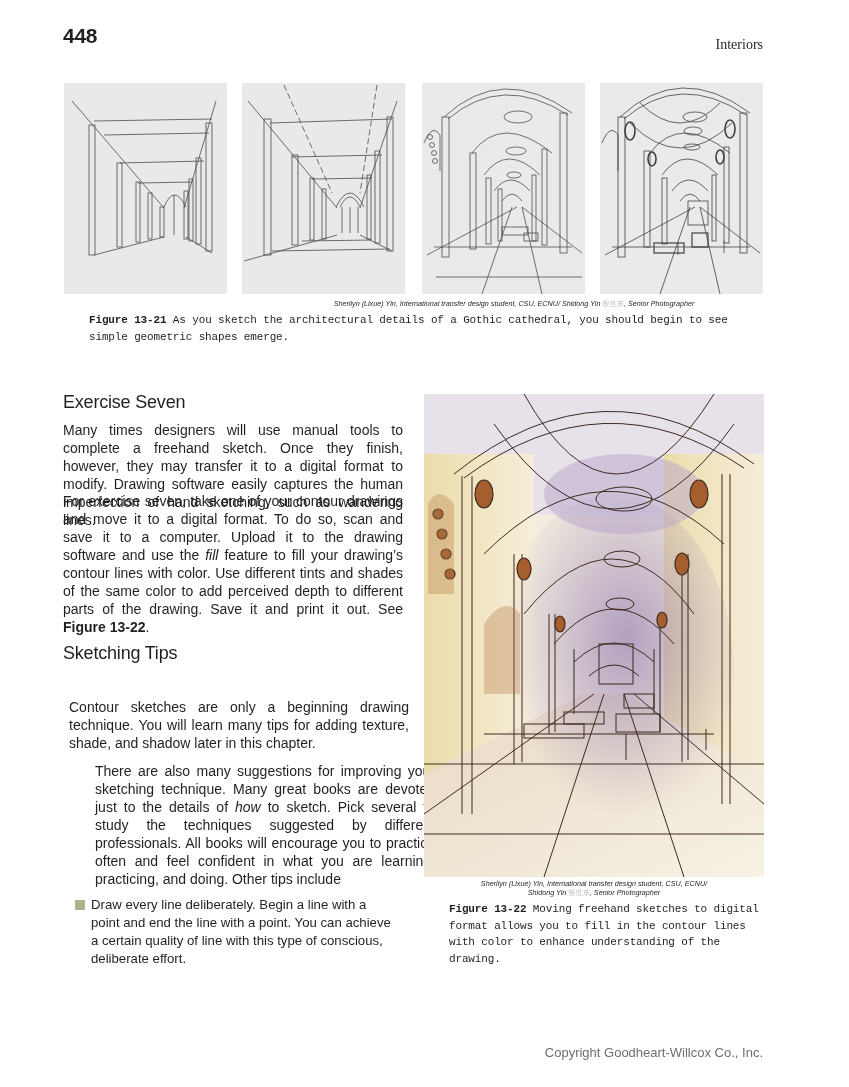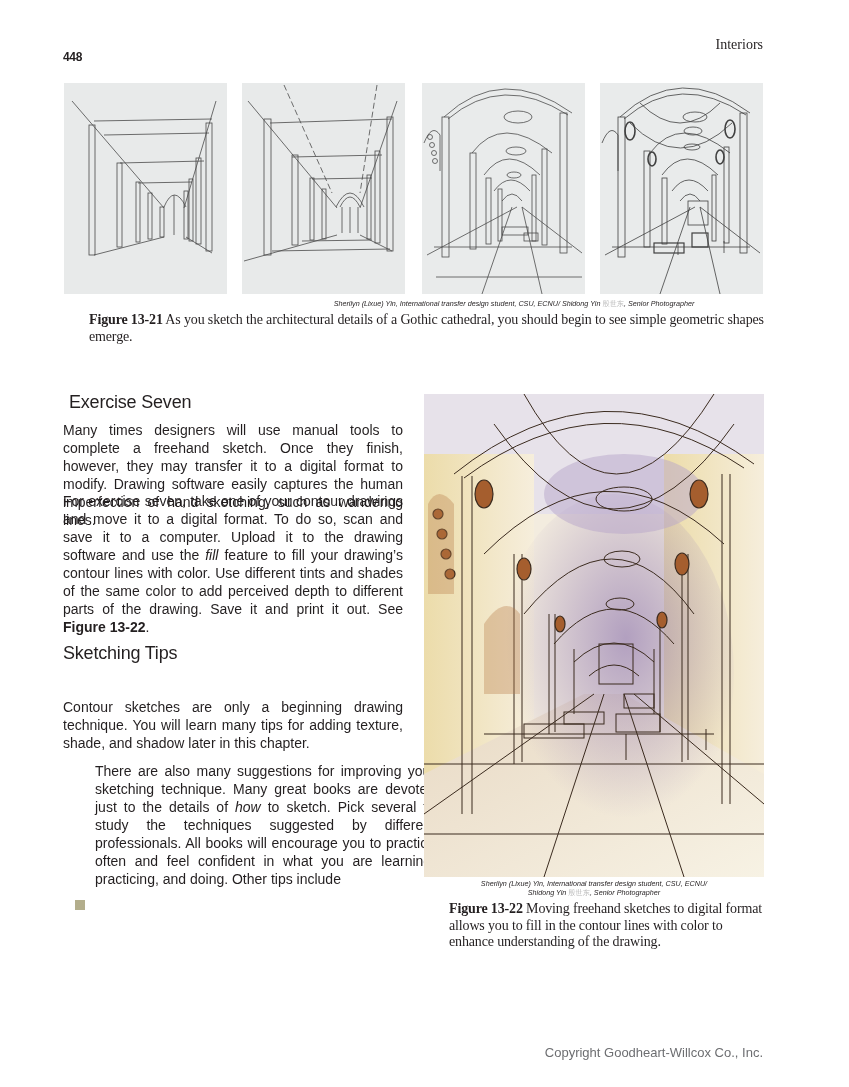--- a/index.html
+++ b/index.html
@@ -1,49 +1,49 @@
 <!DOCTYPE html>
 <html><head>
 <meta charset="utf-8">
 <style>
   * { box-sizing: border-box; margin: 0; padding: 0; }
   html, body { width: 849px; height: 1087px; background: #ffffff; overflow: hidden; }
   body { position: relative; font-family: "Liberation Sans", sans-serif; color: #231f20; }
 
-  .page-number { position: absolute; left: 63px; top: 50px; font-family: "Liberation Sans", sans-serif; font-weight: bold; font-size: 12px; letter-spacing: -0.3px; }
+  .page-number { position: absolute; left: 63px; top: 24px; font-family: "Liberation Sans", sans-serif; font-weight: bold; font-size: 21px; letter-spacing: -0.3px; }
   .running-head { position: absolute; right: 86px; top: 37px; font-family: "Liberation Serif", serif; font-size: 14px; }
 
   
   .fig21-row { position: absolute; left: 64px; top: 83px; width: 700px; height: 211px; }
   .sketch { position: absolute; top: 0; width: 163px; height: 211px; background: #e9ebeb; overflow: hidden; }
   .sketch svg { width: 100%; height: 100%; display: block; }
   .sk1 { left: 0; }
   .sk2 { left: 178px; }
   .sk3 { left: 358px; }
   .sk4 { left: 536px; }
 
   .credit { position: absolute; font-family: "Liberation Sans", sans-serif; font-style: italic; font-size: 7.2px; color: #231f20; text-align: center; line-height: 9px; }
   .credit-21 { right: 85px; top: 299px; width: 500px; }
   .credit-22 { right: 85px; top: 879px; width: 340px; }
   .cjk { color: #b9b9b9; font-style: normal; }
 
-  .caption { position: absolute; font-family: Liberation Serif, serif; font-size: 14px; line-height: 16.5px; color: #231f20; letter-spacing: -0.15px; padding-left: 26px; }
+  .caption { position: absolute; font-family: Liberation Mono, monospace; font-size: 11px; line-height: 16.5px; color: #231f20; letter-spacing: -0.15px; padding-left: 26px; }
   .caption b { font-weight: bold; }
   .caption-21 { left: 63px; top: 312px; width: 705px; }
   .caption-22 { left: 423px; top: 901px; width: 345px; }
 
   
   .col { position: absolute; left: 63px; width: 340px; font-size: 14px; line-height: 18px; color: #231f20; }
   .h2 { font-family: "Liberation Sans", sans-serif; font-size: 18px; font-weight: normal; color: #231f20; letter-spacing: -0.2px; }
-  .h-ex7 { position: absolute; left: 69px; top: 392px; text-align: center; }
+  .h-ex7 { position: absolute; left: 63px; top: 392px; text-align: center; }
   .h-tips { position: absolute; left: 63px; top: 643px; }
   .para { text-align: justify; }
   .p1 { top: 421px; }
   .p2 { top: 492px; }
-  .p3 { top: 698px; }
+  .p3 { top: 698px; margin-left: 6px; }
   .p4 { top: 762px; margin-left: 32px; }
   .bullet { position: absolute; left: 75px; top: 896px; width: 320px; font-size: 13.2px; line-height: 18px; padding-left: 16px; }
   .bullet-mark { position: absolute; left: 0; top: 4px; width: 10px; height: 10px; background: #b3ae8c; }
 
   
   .painting { position: absolute; left: 424px; top: 394px; width: 340px; height: 483px; overflow: hidden; }
   .painting svg { width: 100%; height: 100%; display: block; }
 
   .copyright { position: absolute; right: 86px; top: 1045px; font-size: 13px; color: #6d6e71; }
 </style>
@@ -199,20 +199,21 @@
 <h2 class="h2 h-ex7">Exercise Seven</h2>
 <p class="col para p1">Many times designers will use manual tools to complete a freehand sketch. Once they finish, however, they may transfer it to a digital format to modify. Drawing software easily captures the human imperfection of hand sketching, such as wandering lines.</p>
 <p class="col para p2"><span>For exercise seven, take one of your contour drawings and move it to a digital format. To do so, scan and save it to a computer. Upload it to the drawing software and use the </span><em>fill</em><span> feature to fill your drawing’s contour lines with color. Use different tints and shades of the same color to add perceived depth to different parts of the drawing. Save it and print it out. See </span><b>Figure 13-22</b><span>.</span></p>
 
 <h2 class="h2 h-tips">Sketching Tips</h2>
 <p class="col para p3">Contour sketches are only a beginning drawing technique. You will learn many tips for adding texture, shade, and shadow later in this chapter.</p>
 <p class="col para p4"><span>There are also many suggestions for improving your sketching technique. Many great books are devoted just to the details of </span><em>how</em><span> to sketch. Pick several to study the techniques suggested by different professionals. All books will encourage you to practice often and feel confident in what you are learning, practicing, and doing. Other tips include</span></p>
 
 <div class="bullet">
   <span class="bullet-mark"></span>
+  <span>Draw every line deliberately. Begin a line with a point and end the line with a point. You can achieve a certain quality of line with this type of conscious, deliberate effort.</span>
 </div>
 
 <div class="painting">
   <svg viewBox="0 0 340 483" preserveAspectRatio="none">
     <defs>
       <radialGradient id="purpleGlow" cx="0.55" cy="0.4" r="0.5">
         <stop offset="0" stop-color="#9c86b5" stop-opacity="0.75"></stop>
         <stop offset="1" stop-color="#9c86b5" stop-opacity="0"></stop>
       </radialGradient>
       <linearGradient id="wallL" x1="0" x2="1">

